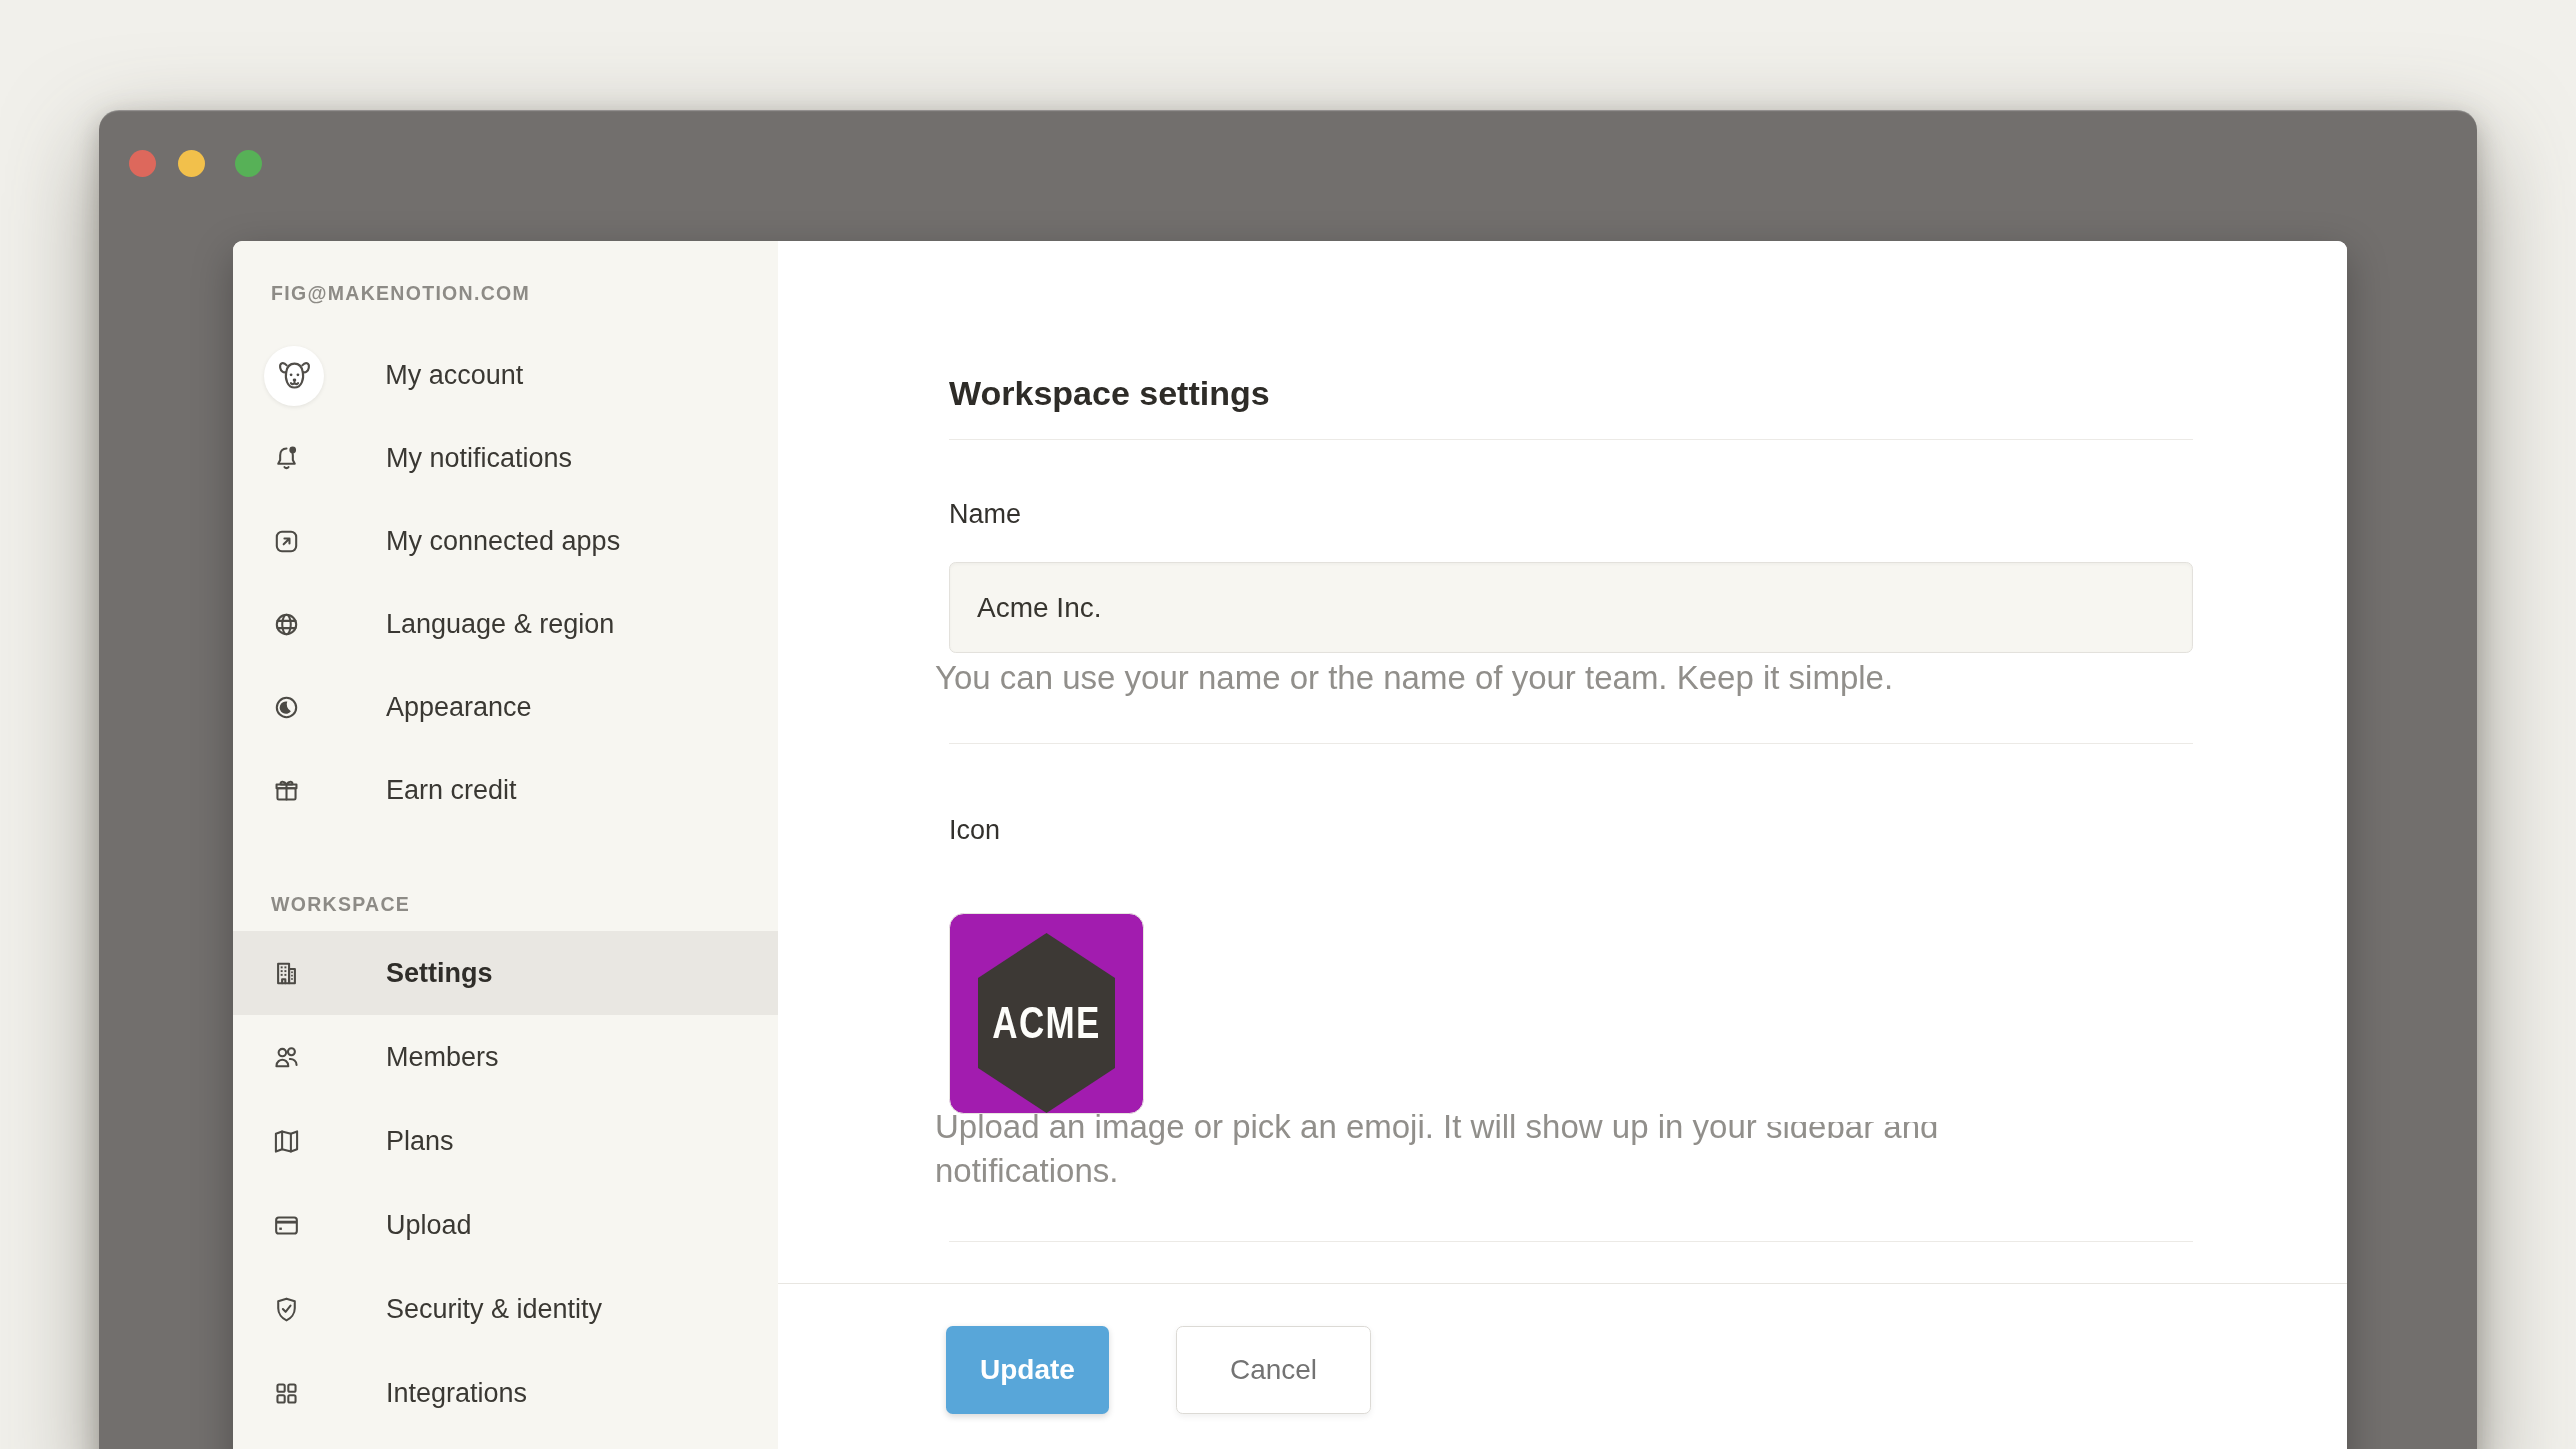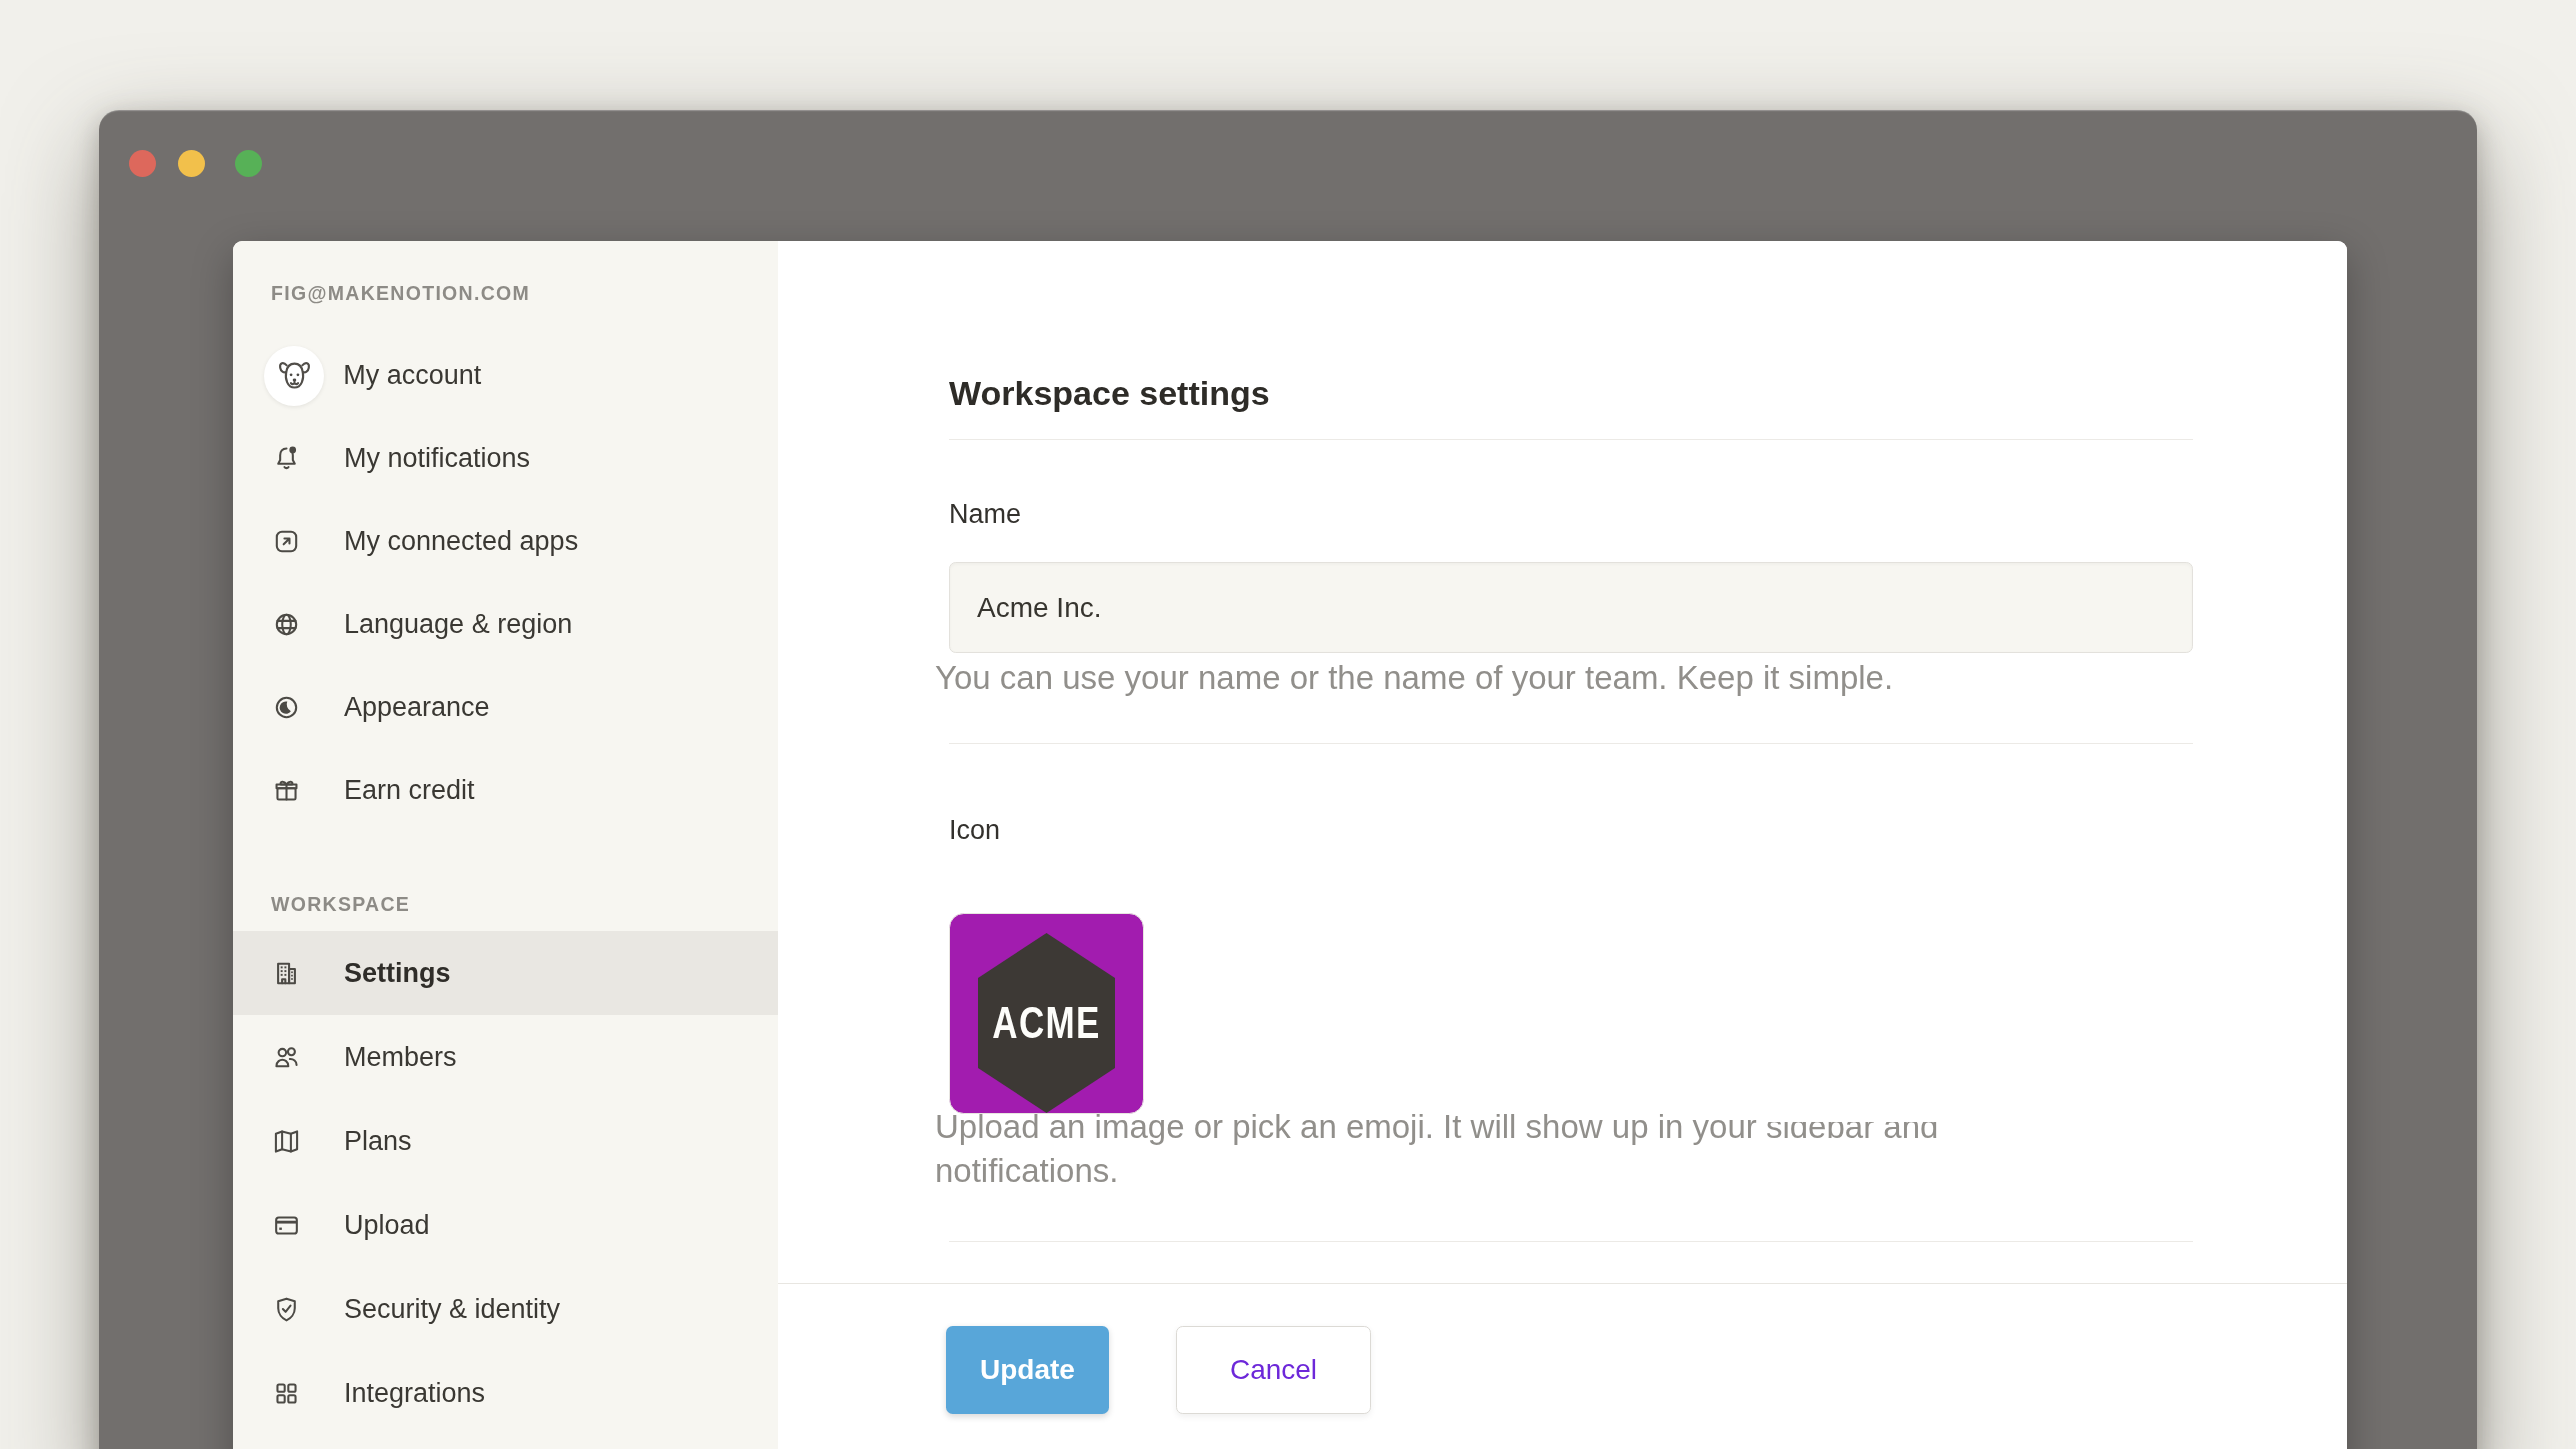--- a/index.html
+++ b/index.html
@@ -25,21 +25,21 @@
     background:#ffffff;border-radius:9.4px 9.4px 0 0;overflow:hidden;
     box-shadow:0 13.4px 40px rgba(0,0,0,.28);display:flex;
   }
 
   
   .sidebar{width:545px;flex:0 0 545px;background:#f7f6f1;padding-top:39px;box-sizing:border-box;}
   .sec-head{
     height:27px;line-height:27px;padding-left:38px;
     font-size:19.5px;font-weight:700;letter-spacing:1.3px;color:#8d8b86;
   }
-  .srow{display:flex;align-items:center;height:83px;padding-left:38px;box-sizing:border-box;cursor:pointer;}
+  .srow{display:flex;align-items:center;height:83px;padding-left:38px;box-sizing:border-box;cursor:pointer;gap:42px;}
   .ws .srow{height:84px;}
   .srow .icobox{width:31px;height:31px;flex:0 0 31px;display:flex;align-items:center;justify-content:center;}
   .srow .label{margin-left:42px;font-size:27px;color:#3a3833;white-space:nowrap;}
   .srow.first{margin-top:27px;}
   .srow.avatar-row .avatar{
     width:60px;height:60px;flex:0 0 60px;margin-left:-6.7px;border-radius:50%;
     background:#ffffff;box-shadow:0 1.3px 4px rgba(0,0,0,.08);
     display:flex;align-items:center;justify-content:center;
   }
   .srow.avatar-row .label{margin-left:19px;}
@@ -88,21 +88,21 @@
   }
 
   .footer-line{position:absolute;left:0;right:0;top:1042px;height:1.3px;background:#e8e6e1;}
   .btn{position:absolute;top:1085px;height:88px;border-radius:6.7px;border:none;
        font-family:inherit;font-size:28px;cursor:pointer;}
   .btn-update{
     left:168px;width:163px;background:#58a6d9;color:#ffffff;font-weight:700;
     box-shadow:0 2.7px 6.7px rgba(0,0,0,.15);
   }
   .btn-cancel{
-    left:398px;width:195px;background:#ffffff;color:#6d28d9;
+    left:398px;width:195px;background:#ffffff;color:#737373;
     border:1.3px solid #dcdad5;box-sizing:border-box;
     box-shadow:0 2.7px 6.7px rgba(0,0,0,.06);
   }
 </style>
 </head>
 <body>
 
 <div class="screen">
   <div class="window">
 

